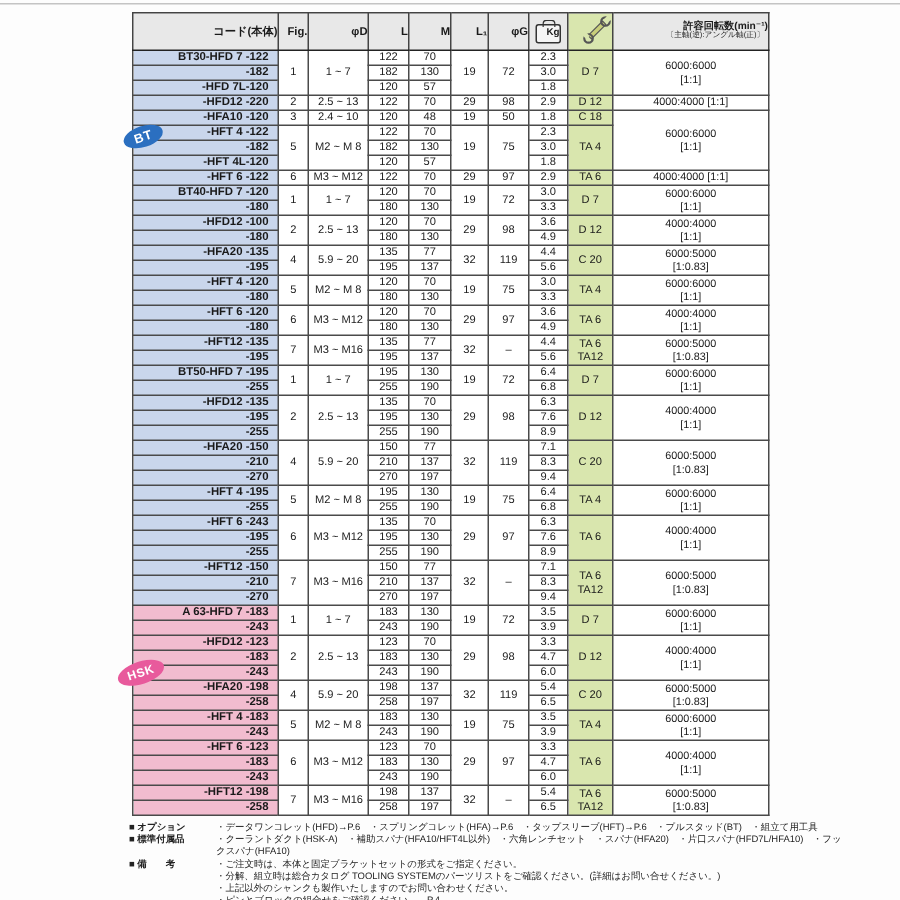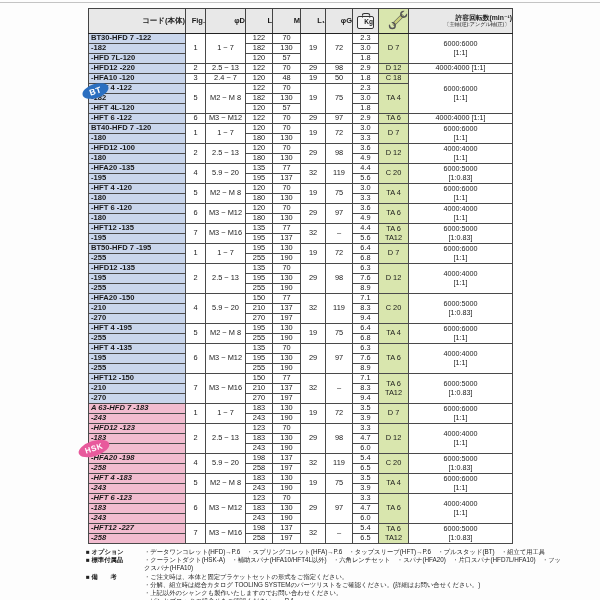--- a/index.html
+++ b/index.html
@@ -19,22 +19,22 @@
     background:var(--header-bg,#e8e8e8); border:1px solid #444; border-bottom:1.6px solid #222;
     font-size:7.5px; font-weight:bold; padding:0; height:24px; line-height:1.1; text-align:right;
   }
   tbody tr { height:10px; }
   tbody td {
     border:1px solid #4a4a4a; padding:0 2px; font-size:7.4px; line-height:1.12;
     text-align:center; vertical-align:middle; white-space:pre-wrap; background:#fff;
     overflow:hidden;
   }
   tr.major td { border-top:1.8px solid #222; }
-  td.c-code { text-align:left; padding-right:6px; font-weight:bold; font-size:7.6px; background:var(--code-bt,#c9d6ec); }
-  td.c-code.sec-hsk { background:var(--code-hsk,#f2bccf);font-style:italic; }
+  td.c-code { text-align:right; padding-right:6px; font-weight:bold; font-size:7.6px; background:var(--code-bt,#c9d6ec); }
+  td.c-code.sec-hsk { background:var(--code-hsk,#f2bccf); }
   td.c-wrench { background:var(--wrench-bg,#d9e6ae); text-align:center; }
   th.h-wrench { background:var(--wrench-bg,#d9e6ae); }
   td.c-speed { font-size:7.2px; }
 
   .sp1 { font-size:6.8px; }
   .sp2 { font-size:5.4px; font-weight:normal; transform:scale(0.95); }
 
   .kgicon {
     width:15px; height:11px; margin:3px auto 0; border:1px solid #333; border-radius:2px;
     font-size:6.5px; line-height:10px; position:relative; background:#f5f5f5; font-weight:bold;
@@ -139,21 +139,21 @@
         <td class="c-M sec-bt30">70</td>
         <td class="c-L1 sec-bt30">29</td>
         <td class="c-phiG sec-bt30">98</td>
         <td class="c-wt sec-bt30">2.9</td>
         <td class="c-wrench sec-bt30">D 12</td>
         <td class="c-speed sec-bt30">4000:4000 [1:1]</td>
       </tr>
       <tr>
         <td class="c-code sec-bt30">-HFA10 -120</td>
         <td class="c-fig sec-bt30">3</td>
-        <td class="c-phiD sec-bt30">2.4 ~ 7</td>
+        <td class="c-phiD sec-bt30">2.4 ~ 10</td>
         <td class="c-L sec-bt30">120</td>
         <td class="c-M sec-bt30">48</td>
         <td class="c-L1 sec-bt30">19</td>
         <td class="c-phiG sec-bt30">50</td>
         <td class="c-wt sec-bt30">1.8</td>
         <td class="c-wrench sec-bt30">C 18</td>
         <td rowspan="4" class="c-speed sec-bt30">6000:6000
 [1:1]</td>
       </tr>
       <tr>
@@ -388,21 +388,21 @@
         <td rowspan="2" class="c-speed sec-bt50">6000:6000
 [1:1]</td>
       </tr>
       <tr>
         <td class="c-code sec-bt50">-255</td>
         <td class="c-L sec-bt50">255</td>
         <td class="c-M sec-bt50">190</td>
         <td class="c-wt sec-bt50">6.8</td>
       </tr>
       <tr>
-        <td class="c-code sec-bt50">-HFT 4 -135</td>
+        <td class="c-code sec-bt50">-HFT 6 -243</td>
         <td rowspan="3" class="c-fig sec-bt50">6</td>
         <td rowspan="3" class="c-phiD sec-bt50">M3 ~ M12</td>
         <td class="c-L sec-bt50">135</td>
         <td class="c-M sec-bt50">70</td>
         <td rowspan="3" class="c-L1 sec-bt50">29</td>
         <td rowspan="3" class="c-phiG sec-bt50">97</td>
         <td class="c-wt sec-bt50">6.3</td>
         <td rowspan="3" class="c-wrench sec-bt50">TA 6</td>
         <td rowspan="3" class="c-speed sec-bt50">4000:4000
 [1:1]</td>
@@ -546,21 +546,21 @@
         <td class="c-M sec-hsk">130</td>
         <td class="c-wt sec-hsk">4.7</td>
       </tr>
       <tr>
         <td class="c-code sec-hsk">-243</td>
         <td class="c-L sec-hsk">243</td>
         <td class="c-M sec-hsk">190</td>
         <td class="c-wt sec-hsk">6.0</td>
       </tr>
       <tr>
-        <td class="c-code sec-hsk">-HFT12 -227</td>
+        <td class="c-code sec-hsk">-HFT12 -198</td>
         <td rowspan="2" class="c-fig sec-hsk">7</td>
         <td rowspan="2" class="c-phiD sec-hsk">M3 ~ M16</td>
         <td class="c-L sec-hsk">198</td>
         <td class="c-M sec-hsk">137</td>
         <td rowspan="2" class="c-L1 sec-hsk">32</td>
         <td rowspan="2" class="c-phiG sec-hsk">–</td>
         <td class="c-wt sec-hsk">5.4</td>
         <td rowspan="2" class="c-wrench sec-hsk">TA 6
 TA12</td>
         <td rowspan="2" class="c-speed sec-hsk">6000:5000

